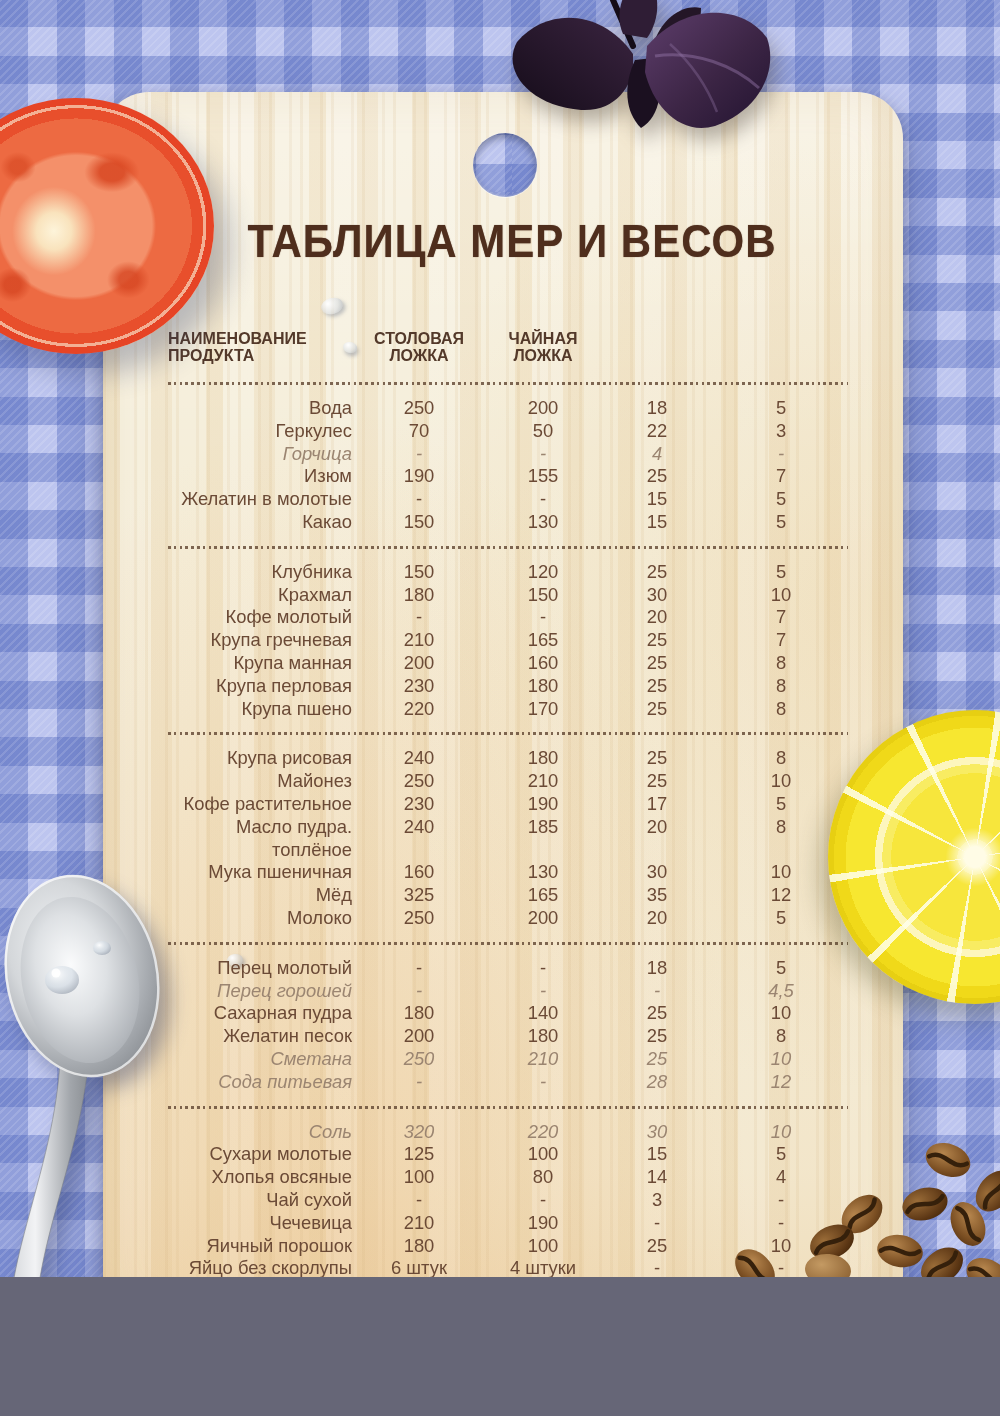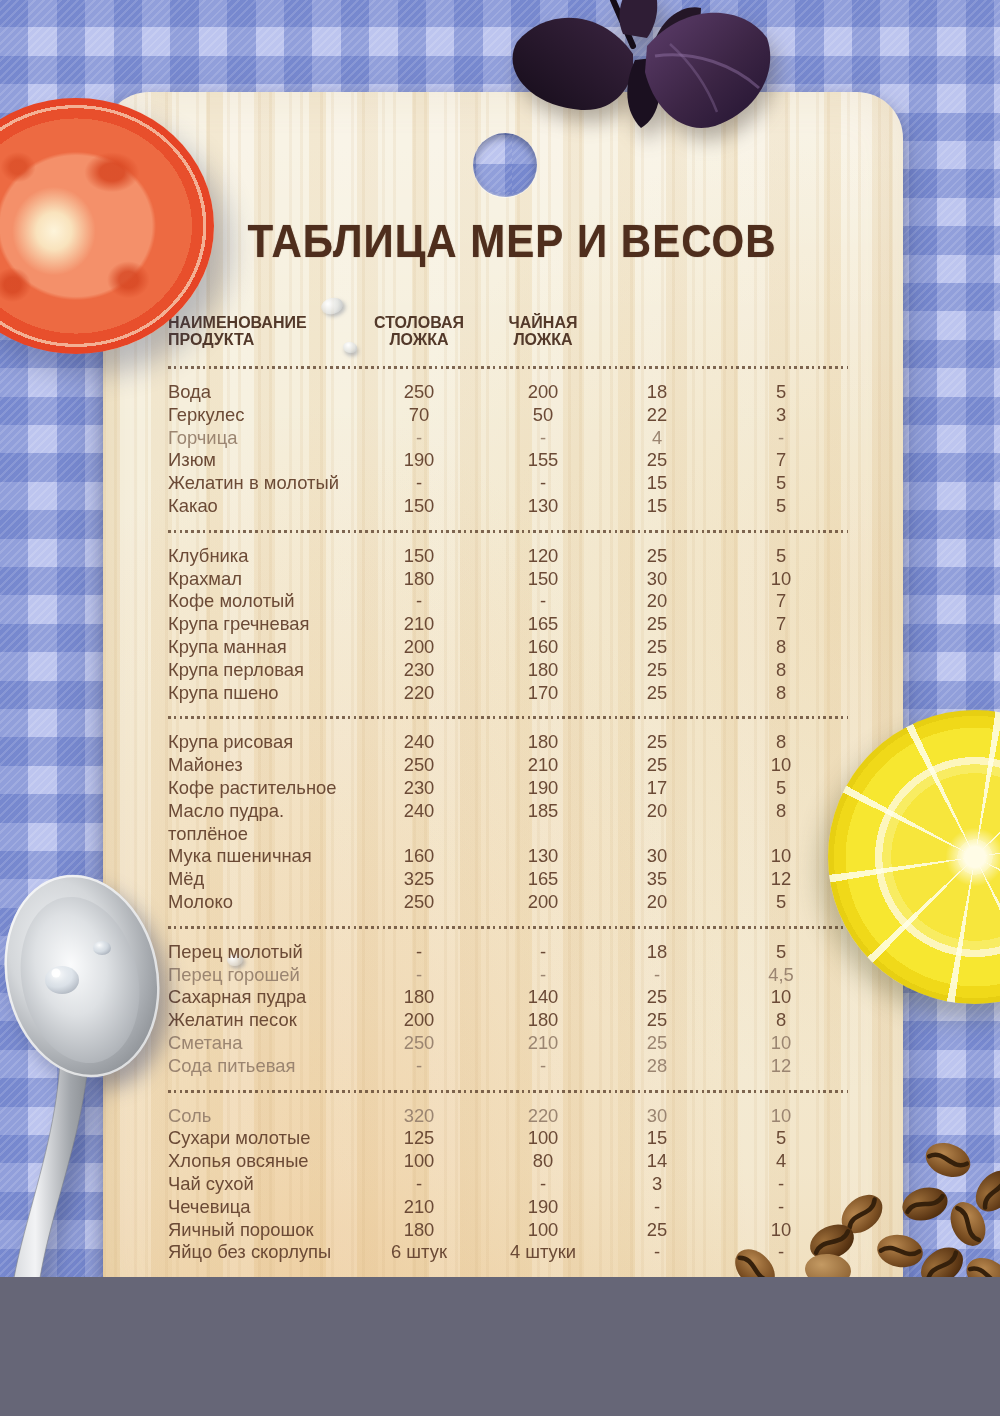--- a/index.html
+++ b/index.html
@@ -37,32 +37,32 @@
     box-shadow: inset 0 4px 8px rgba(25,30,60,.45), inset 0 -1px 2px rgba(255,255,255,.35), 0 1px 0 rgba(255,255,255,.5);}
 
   .title{position:absolute;left:0;right:0;top:126px;margin:0;padding-left:18px;text-align:center;
     font-size:42px;font-weight:bold;letter-spacing:1px;color:#4f2e1d;
     transform:scaleY(1.1);text-shadow:0 0 1px rgba(79,46,29,.65);}
 
   
   .mtable{position:absolute;left:65px;top:222px;width:680px;color:#6b4a36;}
   .thead{display:grid;grid-template-columns:184px 134px 114px 114px 134px;
     font-weight:bold;color:#53392a;font-size:16px;line-height:17px;margin-bottom:18px;}
-  .th{text-align:center;}
+  .th{text-align:center;margin-top:16px;}
   .th:first-child{text-align:left;}
   .th span{display:block;}
   .th .small{font-size:13px;}
   .dotsep{height:3px;background:repeating-linear-gradient(90deg,#5f4430 0 2.6px, rgba(0,0,0,0) 2.6px 5.8px);
     opacity:.8;}
   .group{padding:12px 0;}
   .row{display:grid;grid-template-columns:184px 134px 114px 114px 134px;
     font-size:18.4px;line-height:22.8px;}
   .row .cell{text-align:center;}
-  .row .name{text-align:left;}
-  .row.faded{color:#9b8571;}
+  .row .name{text-align:right;}
+  .row.faded{color:#9b8571;font-style:italic;}
 
   
   .tomato{position:absolute;left:-62px;top:98px;width:276px;height:256px;border-radius:50%;
     background-image:
       radial-gradient(closest-side at 42% 52%, #fdf4da 0%, #f9e3bd 15%, rgba(249,227,189,0) 36%),
       radial-gradient(closest-side at 63% 29%, rgba(216,70,33,.85) 0 12%, rgba(216,70,33,0) 27%),
       radial-gradient(closest-side at 27% 73%, rgba(214,70,34,.8) 0 11%, rgba(214,70,34,0) 25%),
       radial-gradient(closest-side at 69% 71%, rgba(214,70,34,.8) 0 11%, rgba(214,70,34,0) 25%),
       radial-gradient(closest-side at 29% 27%, rgba(216,74,36,.7) 0 10%, rgba(216,74,36,0) 22%),
       radial-gradient(closest-side, #f4906a 0 55%, #ed6a42 58% 84%, #e84f2c 84% 92%, #f3b094 92% 94.5%, #e64426 94.5% 100%);
@@ -144,21 +144,21 @@
               <div class="cell">-</div>
             </div>
             <div class="row">
               <div class="cell name">Изюм</div>
               <div class="cell">190</div>
               <div class="cell">155</div>
               <div class="cell">25</div>
               <div class="cell">7</div>
             </div>
             <div class="row">
-              <div class="cell name">Желатин в молотый</div>
+              <div class="cell name">Желатин в молотые</div>
               <div class="cell">-</div>
               <div class="cell">-</div>
               <div class="cell">15</div>
               <div class="cell">5</div>
             </div>
             <div class="row">
               <div class="cell name">Какао</div>
               <div class="cell">150</div>
               <div class="cell">130</div>
               <div class="cell">15</div>

